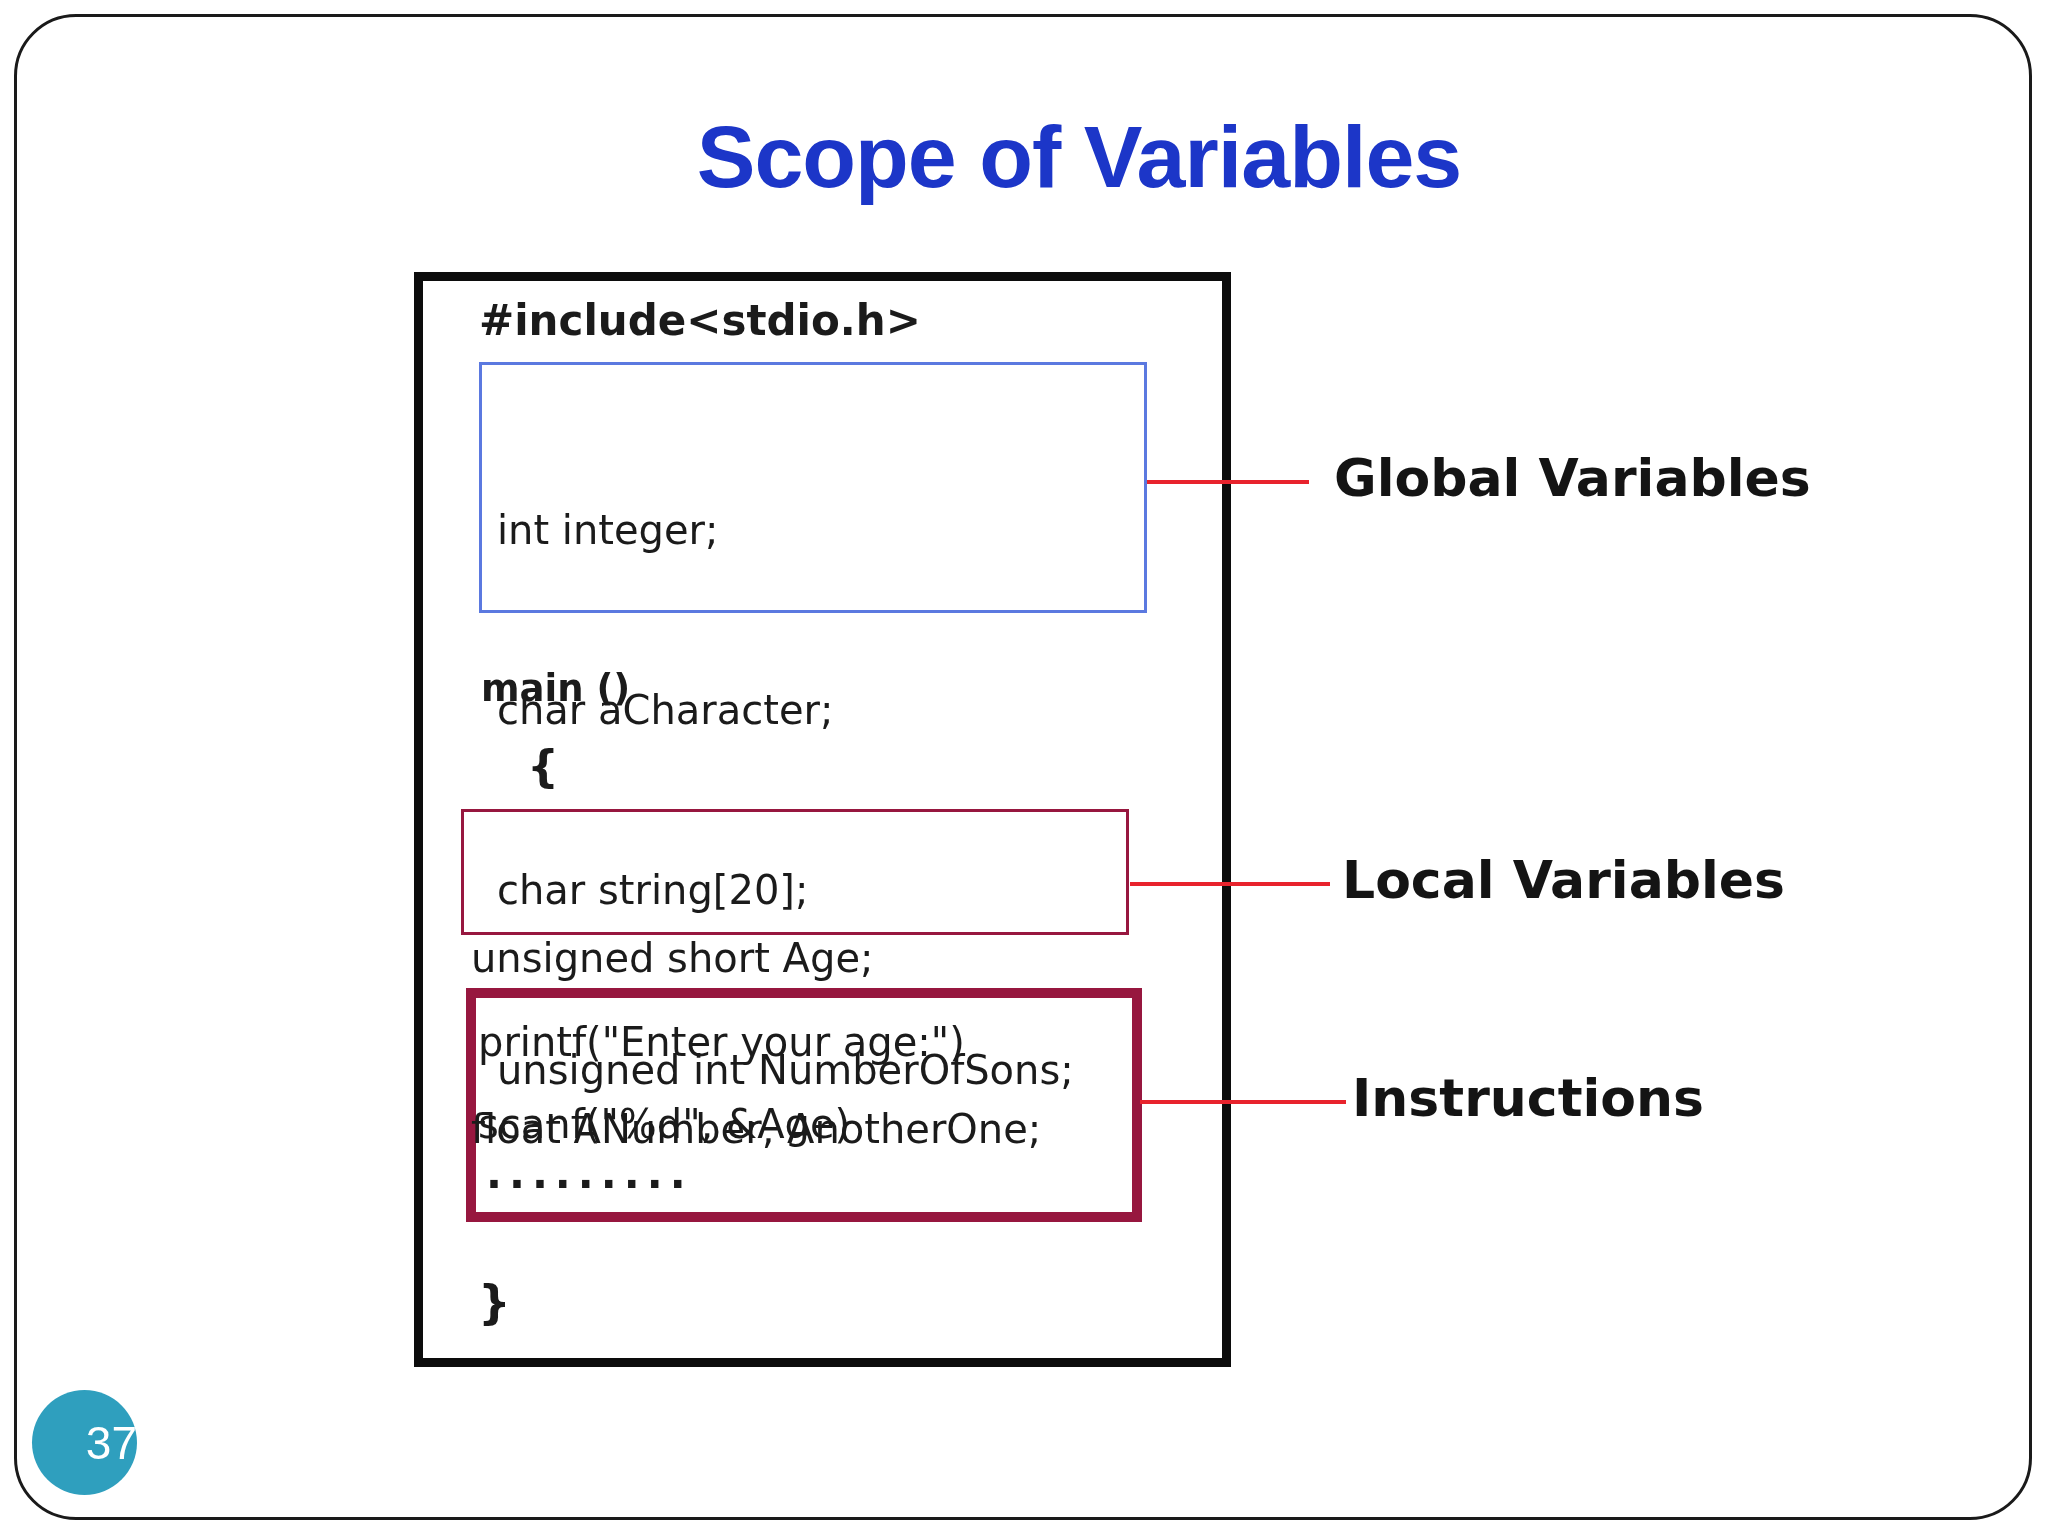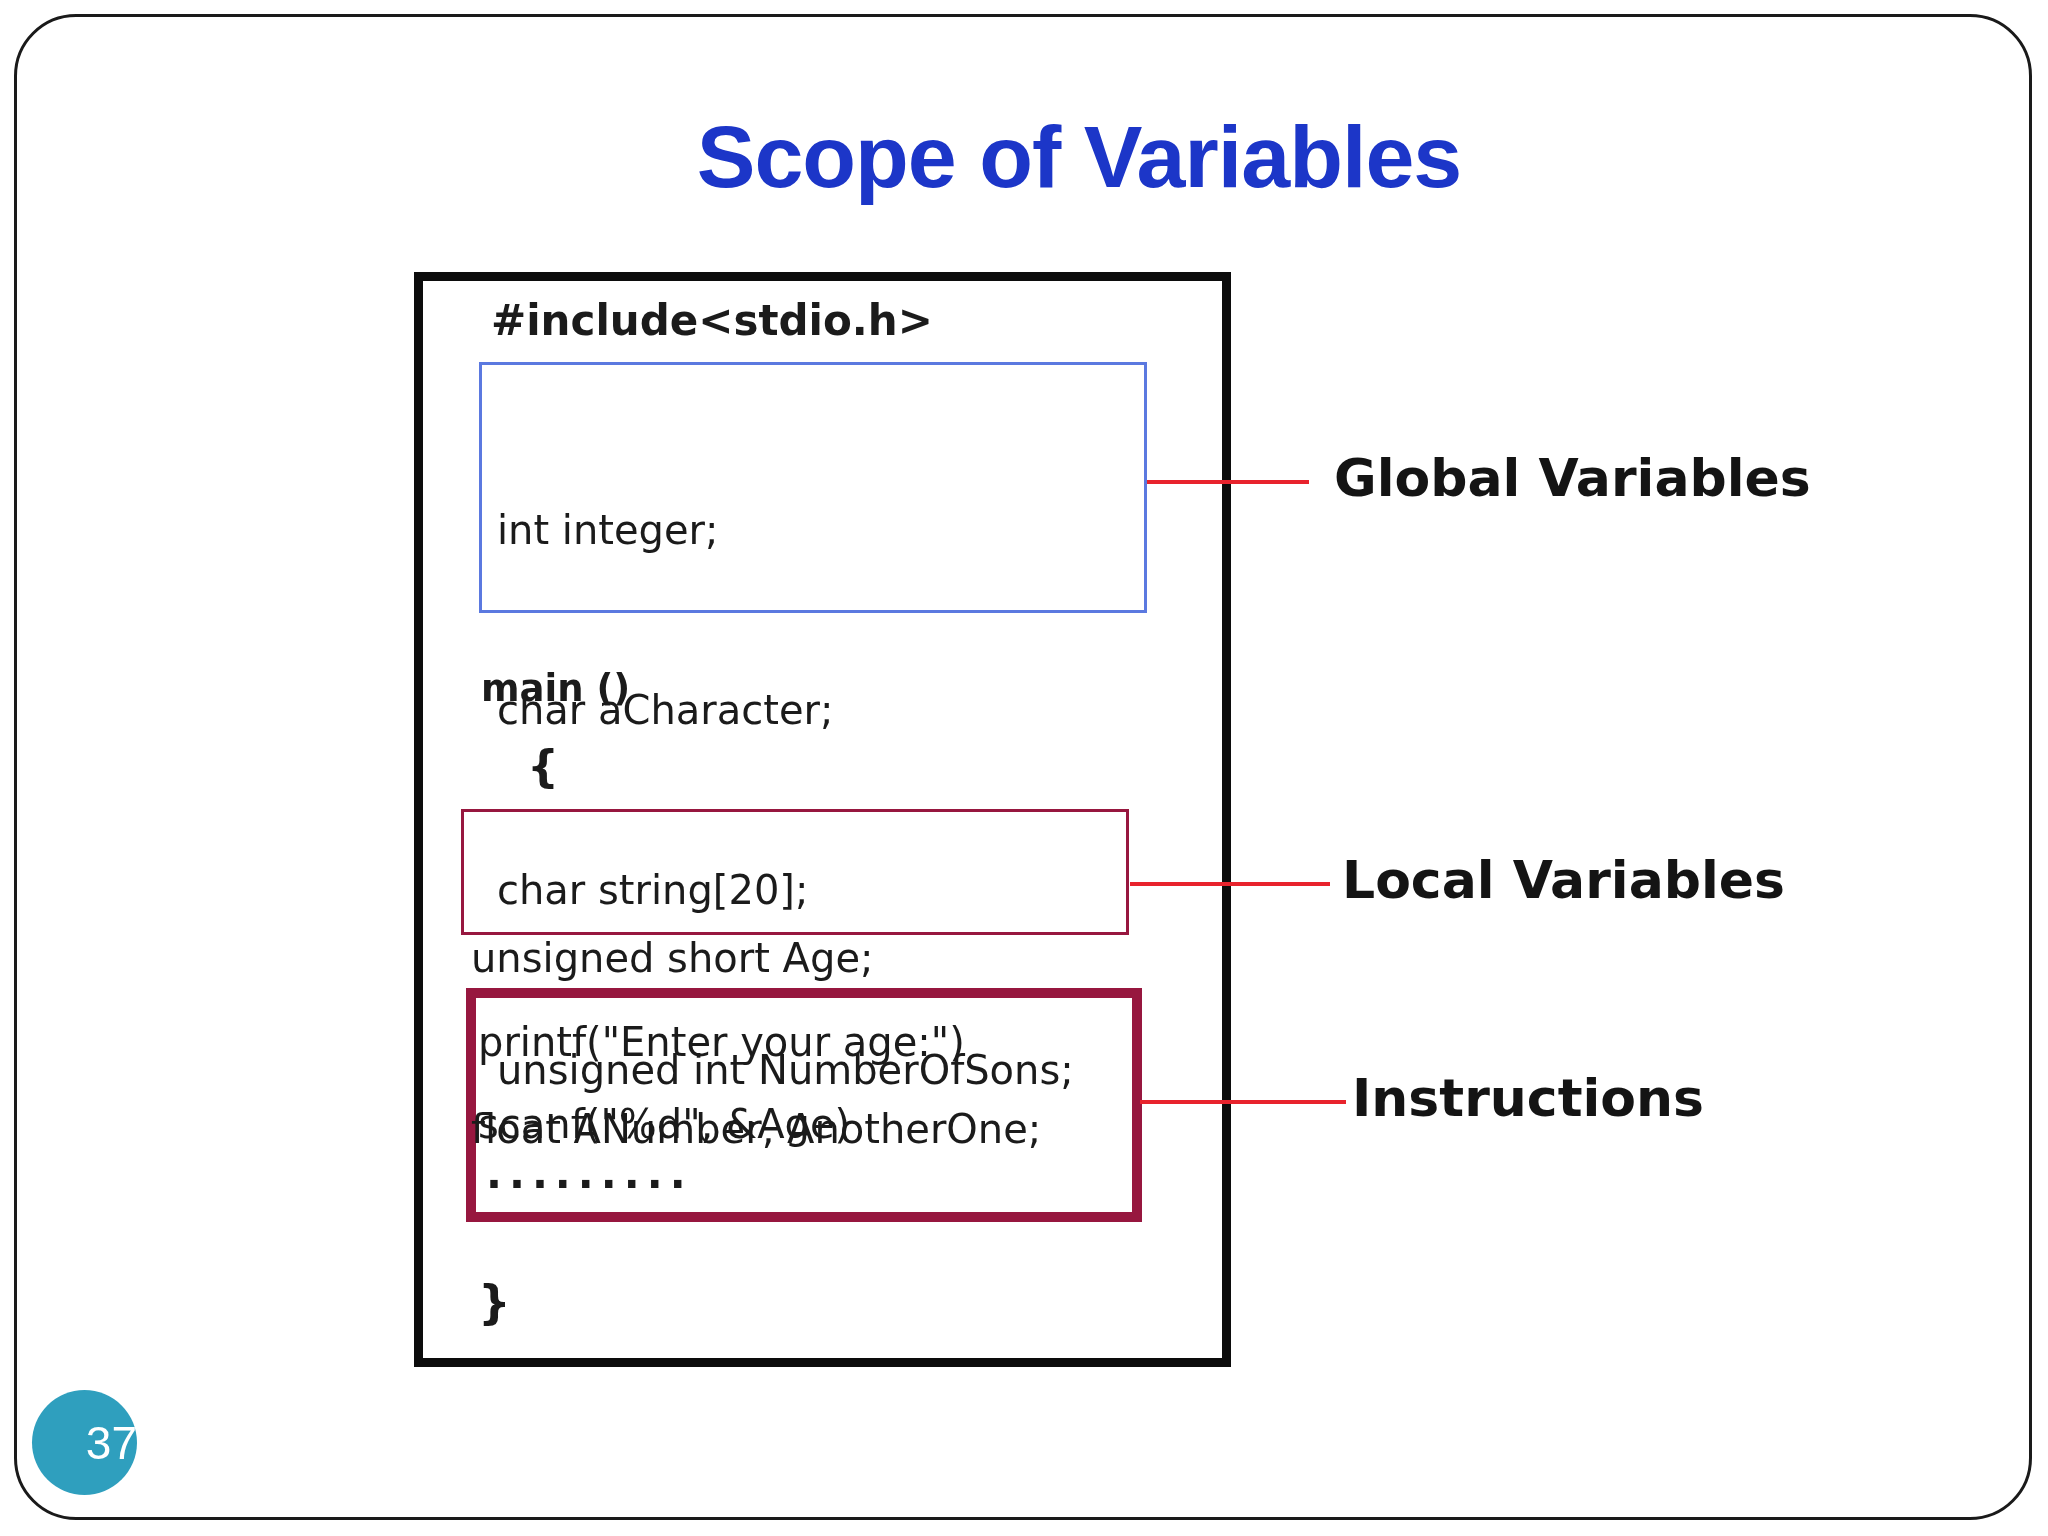--- a/index.html
+++ b/index.html
@@ -49,21 +49,21 @@
   }
 
   .code-text {
     color: #1b1b1b;
     font-size: 40px;
     line-height: 60px;
     white-space: pre;
     z-index: 4;
   }
 
-  .include-line { left: 491px; top: 297px; font-size: 42px; line-height: 48px; font-weight: bold; }
+  .include-line { left: 479px; top: 297px; font-size: 42px; line-height: 48px; font-weight: bold; }
 
   .global-box {
     left: 479px; top: 362px;
     width: 668px; height: 251px;
     border: 3px solid var(--global-box-border, #5b79e0);
     box-sizing: border-box;
     z-index: 3;
   }
   .global-lines { left: 497px; top: 380px; }
 

